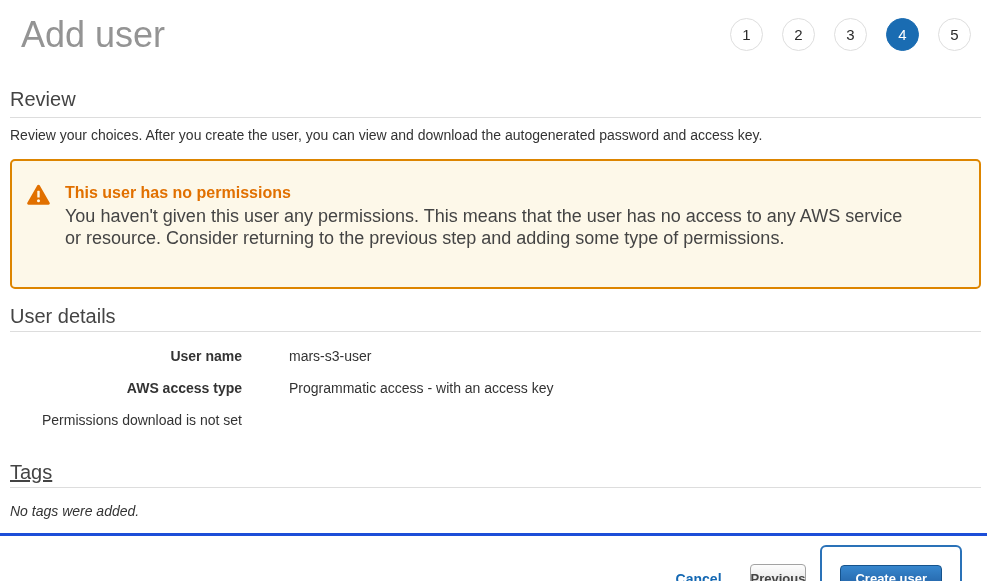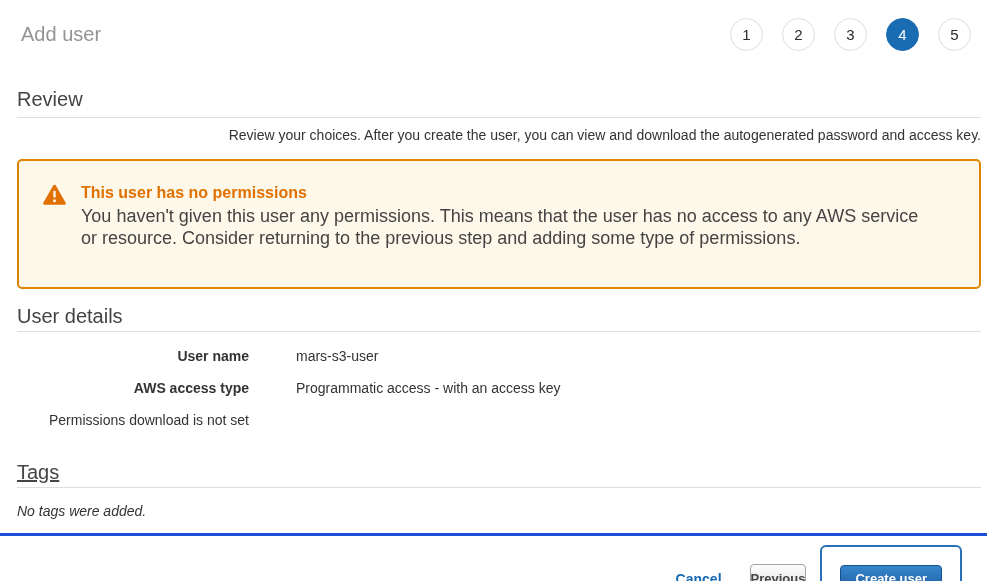--- a/index.html
+++ b/index.html
@@ -11,38 +11,38 @@
     --create-btn-top:#3787ce;
     --create-btn-bottom:#1f5b9e;
   }
   *{box-sizing:border-box;margin:0;padding:0;}
   html,body{background:#fff;}
   body{font-family:"Liberation Sans",sans-serif;color:#333;}
   .screen{position:relative;width:987px;height:581px;background:#fff;overflow:hidden;}
 
   
   .header{display:flex;justify-content:space-between;align-items:center;padding:18px 16px 0 21px;}
-  .page-title{font-size:20px;font-weight:400;color:#949494;line-height:33px;}
+  .page-title{font-size:36px;font-weight:400;color:#949494;line-height:33px;}
   .steps{display:flex;gap:19px;}
   .step{width:33px;height:33px;border-radius:50%;border:1px solid #dedede;background:#fff;
         color:#2b2b2b;font-size:15px;line-height:31px;text-align:center;cursor:pointer;}
   .step.active{background:var(--accent-blue);border-color:var(--accent-blue);color:#fff;}
 
   
-  .section{margin:0 6px 0 17px;}
+  .section{margin:0 6px 0 10px;}
   h2{font-size:20px;font-weight:400;color:#444;line-height:23px;}
   .rule{border:none;border-top:1px solid #ddd;height:0;}
   .h-review{margin-top:37px;}
   .rule-review{margin-top:6px;}
-  .desc{font-size:14px;color:#333;margin-top:9px;line-height:17px;text-align:right;}
+  .desc{font-size:14px;color:#333;margin-top:9px;line-height:17px;}
 
   
   .warning{margin-top:15px;display:flex;align-items:flex-start;
            background:var(--warning-bg);border:2px solid var(--warning-border);
-           border-radius:5px;padding:22px 30px 38px 24px;}
+           border-radius:5px;padding:22px 30px 38px 15px;}
   .warn-icon{flex:0 0 auto;margin-top:1px;line-height:0;}
   .warn-text{margin-left:15px;}
   .warn-title{font-size:16px;font-weight:700;color:var(--warning-orange);line-height:19px;}
   .warn-body{font-size:18px;color:#444;line-height:22px;margin-top:3px;max-width:858px;}
 
   
   .h-details{margin-top:16px;}
   .rule-tight{margin-top:3px;}
   .detail-row{display:flex;margin-top:16px;font-size:14px;line-height:16px;gap:15px;}
   .detail-label{width:232px;text-align:right;font-weight:700;color:#333;flex:0 0 auto;}

